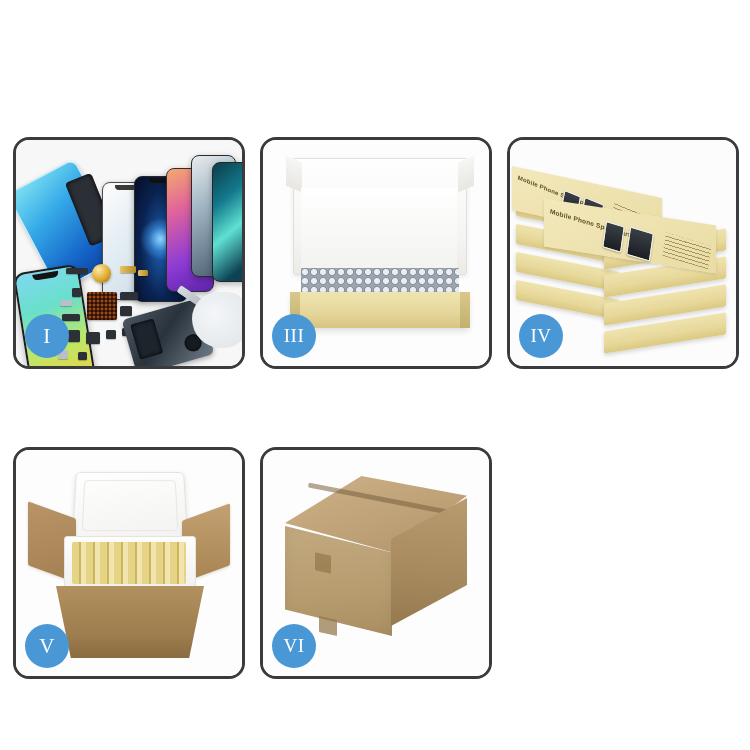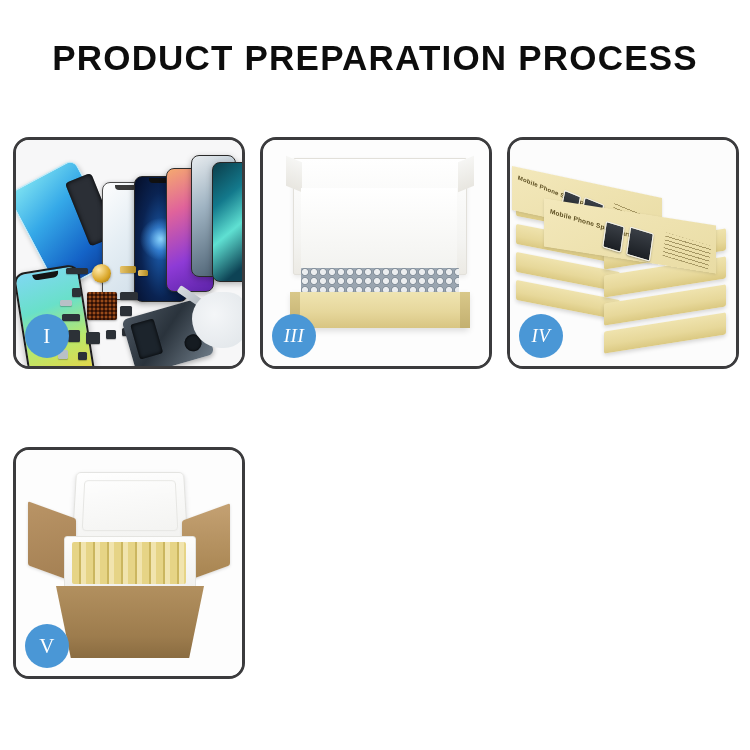--- a/index.html
+++ b/index.html
@@ -79,21 +79,21 @@
     background: #4a97d6;
     color: #ffffff;
     font-family: "Liberation Serif", serif;
     font-size: 21px;
     line-height: 44px;
     text-align: center;
     letter-spacing: 0.5px;
     z-index: 40;
     user-select: none;
   }
-  .badge.small-num { font-size: 19px; font-style: italic; }
+  .badge.small-num { font-size: 19px; }
 
   
   .p1-bg { position:absolute; inset:0; background:#f7f7f8; }
   .phone-blue-adh {
     position: absolute; left: 12px; top: 30px;
     width: 74px; height: 108px;
     background: linear-gradient(160deg,#7fe3f2 0%, #35a9e8 35%, #1463c7 75%, #0d3f96 100%);
     border-radius: 9px;
     transform: rotate(-28deg);
     box-shadow: 0 2px 5px rgba(0,0,0,.22);
@@ -392,21 +392,20 @@
 
   
   .bottom-band {
     position:absolute; left:0; bottom:0; width:750px; height:46px; background:#ffffff;
   }
 </style>
 </head>
 <body>
 
 <div id="header">
-  <h1 id="page-title">PRODUCT PREPARATION PROCESS</h1>
 </div>
 
 <div id="panel-grid">
 
   <div class="panel">
     <div class="panel-inner">
       <div class="p1-bg"></div>
 
       <div class="phone-blue-adh"></div>
       <div class="glass-protector"></div>
@@ -494,16 +493,28 @@
       <div class="foam-lid"></div>
       <div class="flap-left"></div>
       <div class="flap-right"></div>
       <div class="foam-tray"></div>
       <div class="ybars"></div>
       <div class="carton-body"></div>
     </div>
     <div class="badge">V</div>
   </div>
 
+  <div class="panel">
+    <div class="panel-inner">
+      <div class="p6-bg"></div>
+      <div class="c6-top"></div>
+      <div class="c6-seam"></div>
+      <div class="c6-front"></div>
+      <div class="c6-side"></div>
+      <div class="c6-tape" style="left:52px;top:104px;width:16px;height:18px;transform:skewY(13deg);"></div>
+      <div class="c6-tape" style="left:56px;top:168px;width:18px;height:16px;transform:skewY(13deg);"></div>
+    </div>
+    <div class="badge small-num">VI</div>
+  </div>
 
 </div>
 
 <div class="bottom-band"></div>
 
 </body></html>

